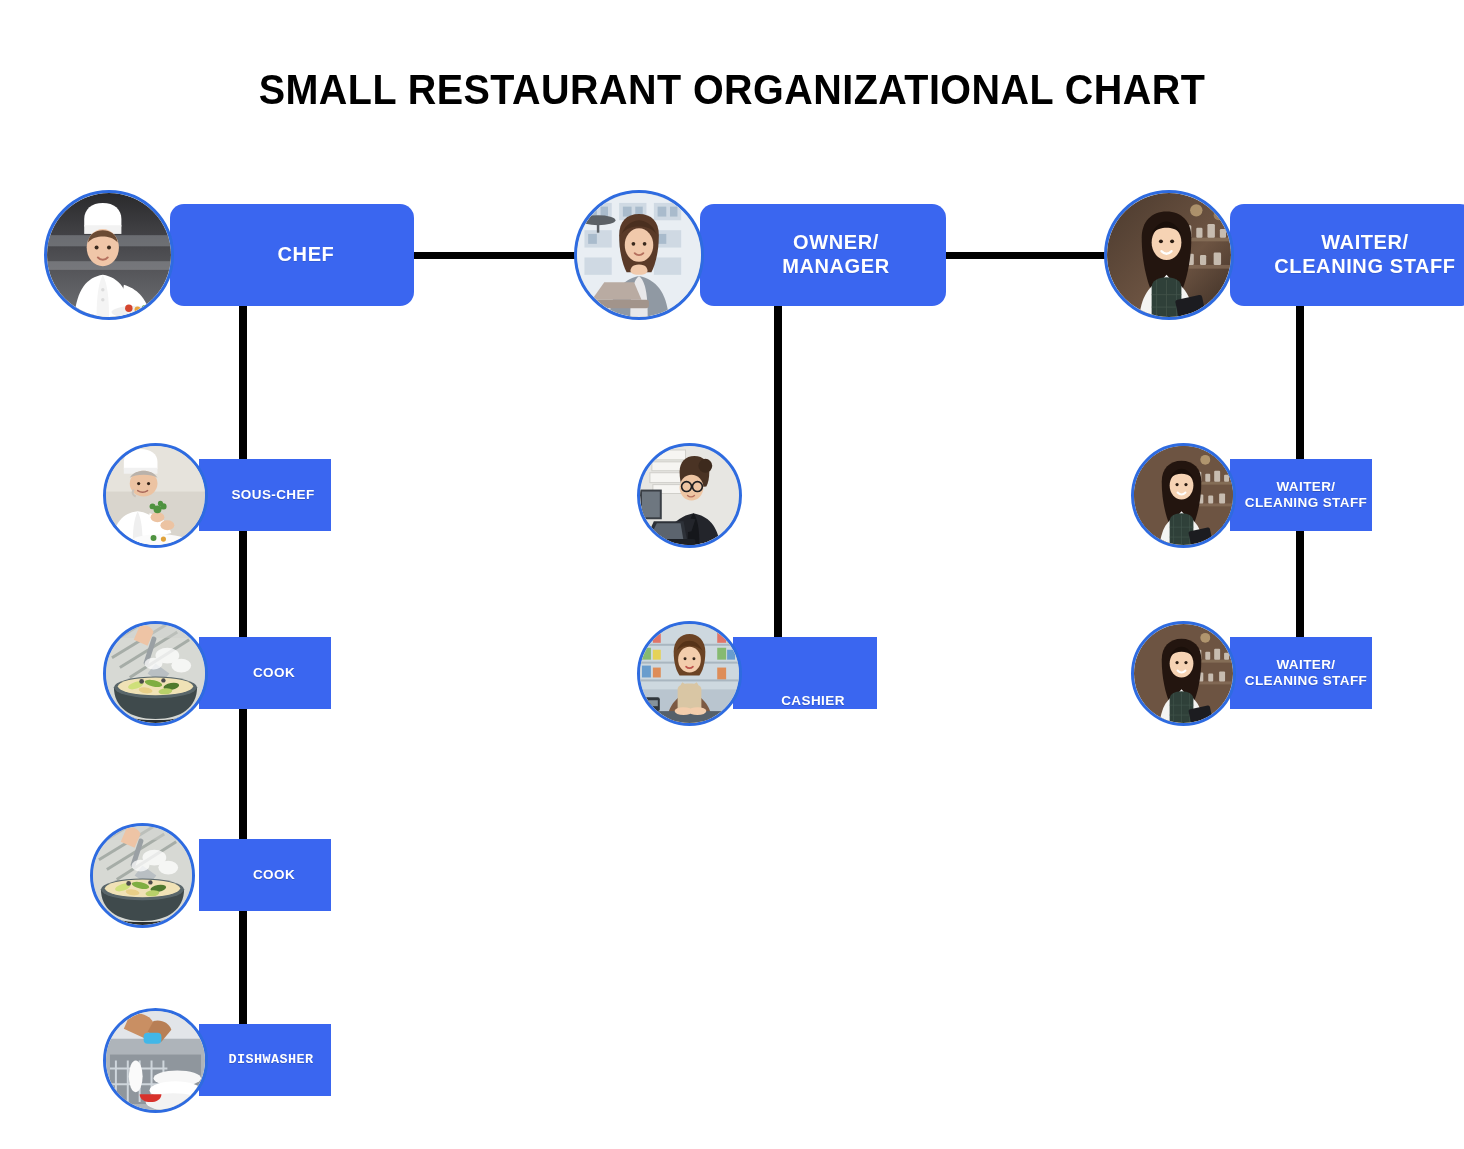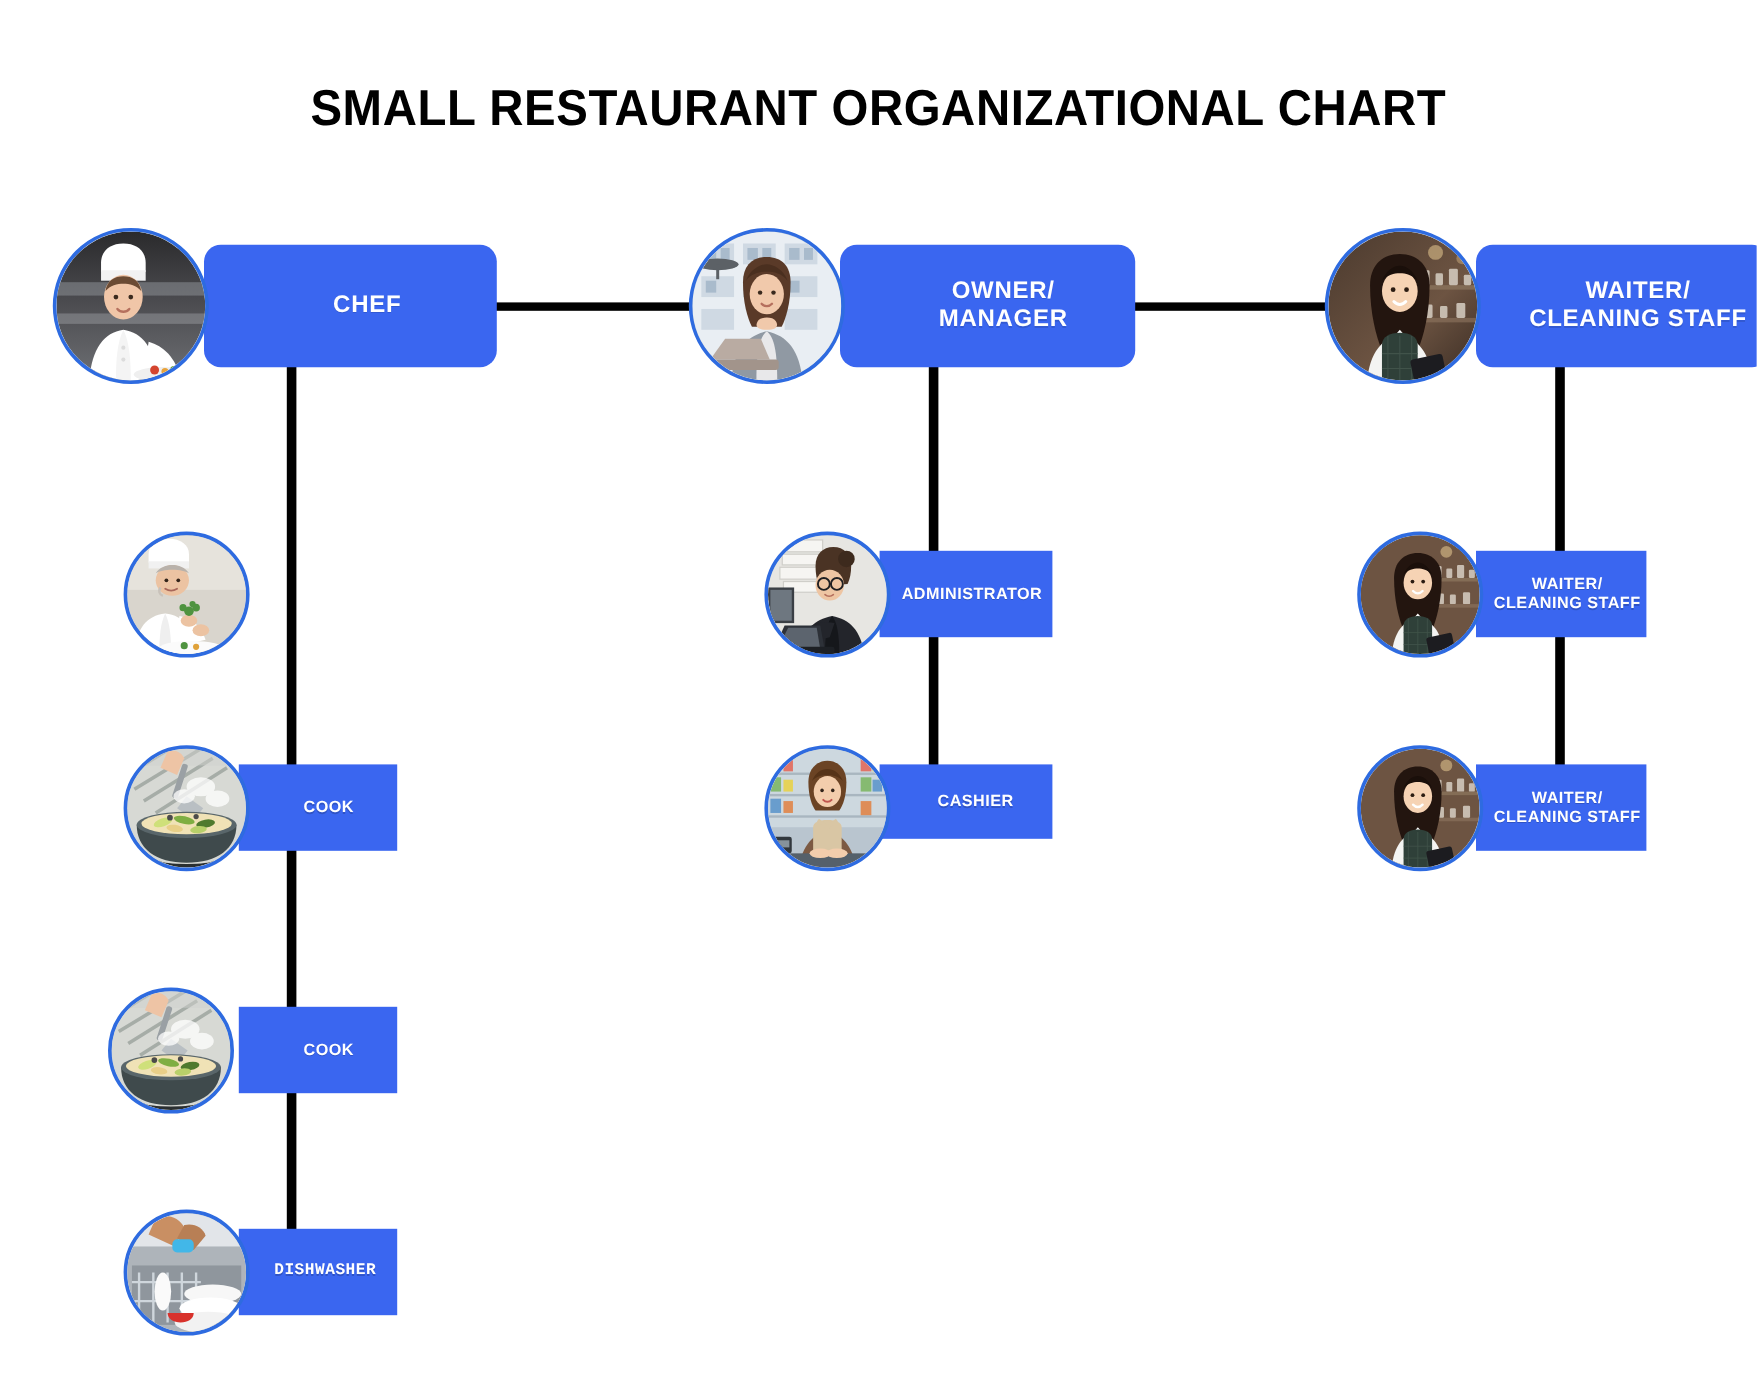--- a/index.html
+++ b/index.html
@@ -266,20 +266,25 @@
               <line x1="36" y1="92" x2="60" y2="92"></line>
           </g>
 
           <rect x="56" y="84" width="22" height="14" rx="2" fill="#1c1c20" transform="rotate(-12 67 91)"></rect>
         </svg>
       </div>
     </div>
   </div>
 
   <div class="node node-sub" style="left:103px; top:443px; width:228px; height:105px;">
+    <div class="node-box" style="left:96px; top:16px; width:132px; height:72px; padding-left:16px;">
+      <span class="txt-pad">
+        <span class="node-label">SOUS-CHEF</span>
+      </span>
+    </div>
     <div class="node-photo" style="left:0px; top:0px; width:105px; height:105px;">
       <div class="ph-art">
         <svg viewBox="0 0 100 100" preserveAspectRatio="xMidYMid slice" aria-hidden="true">
           <rect width="100" height="100" fill="#d9d5cd"></rect>
           <rect x="0" y="0" width="100" height="46" fill="#e6e3dc"></rect>
 
           <path d="M18 16c0-8 7-13 17-13s17 5 17 13v7H18z" fill="#ffffff"></path>
           <rect x="18" y="22" width="34" height="6" fill="#f1f1f1"></rect>
 
           <ellipse cx="38" cy="38" rx="14" ry="13" fill="#ecc3a2"></ellipse>
@@ -442,25 +447,20 @@
 
           <path d="M34 84c0 5 5 8 11 8s11-3 11-8z" fill="#d8322c"></path>
 
           <ellipse cx="30" cy="66" rx="7" ry="16" fill="#fafafa"></ellipse>
         </svg>
       </div>
     </div>
   </div>
 
   <div class="node node-sub" style="left:637px; top:443px; width:240px; height:105px;">
-    <div class="node-box" style="left:96px; top:16px; width:144px; height:72px; padding-left:10px;">
-      <span class="txt-pad">
-        <span class="node-label">ADMINISTRATOR</span>
-      </span>
-    </div>
     <div class="node-photo" style="left:0px; top:0px; width:105px; height:105px;">
       <div class="ph-art">
         <svg viewBox="0 0 100 100" preserveAspectRatio="xMidYMid slice" aria-hidden="true">
           <rect width="100" height="100" fill="#e7e6e2"></rect>
 
           <g fill="#f6f5f2" stroke="#cfcec9" stroke-width="1">
             <rect x="10" y="4" width="36" height="10"></rect>
               <rect x="12" y="16" width="34" height="9"></rect>
             <rect x="10" y="27" width="36" height="10"></rect>
               <rect x="13" y="39" width="32" height="9"></rect>
@@ -489,21 +489,21 @@
 
           <path d="M4 98l10-22h30l4 22z" fill="#2d3138"></path>
           <path d="M8 96l9-18h24l3 18z" fill="#5c646e"></path>
           <rect x="0" y="94" width="56" height="6" rx="2" fill="#1d2025"></rect>
         </svg>
       </div>
     </div>
   </div>
 
   <div class="node node-sub" style="left:637px; top:621px; width:240px; height:105px;">
-    <div class="node-box" style="left:96px; top:16px; width:144px; height:62px; padding-left:16px;">
+    <div class="node-box" style="left:96px; top:16px; width:144px; height:72px; padding-left:16px;align-items:flex-end;">
       <span class="txt-pad">
         <span class="node-label">CASHIER</span>
       </span>
     </div>
     <div class="node-photo" style="left:0px; top:0px; width:105px; height:105px;">
       <div class="ph-art">
         <svg viewBox="0 0 100 100" preserveAspectRatio="xMidYMid slice" aria-hidden="true">
           <rect width="100" height="100" fill="#b9c5cf"></rect>
 
           <rect x="0" y="0" width="100" height="66" fill="#cdd8df"></rect>

